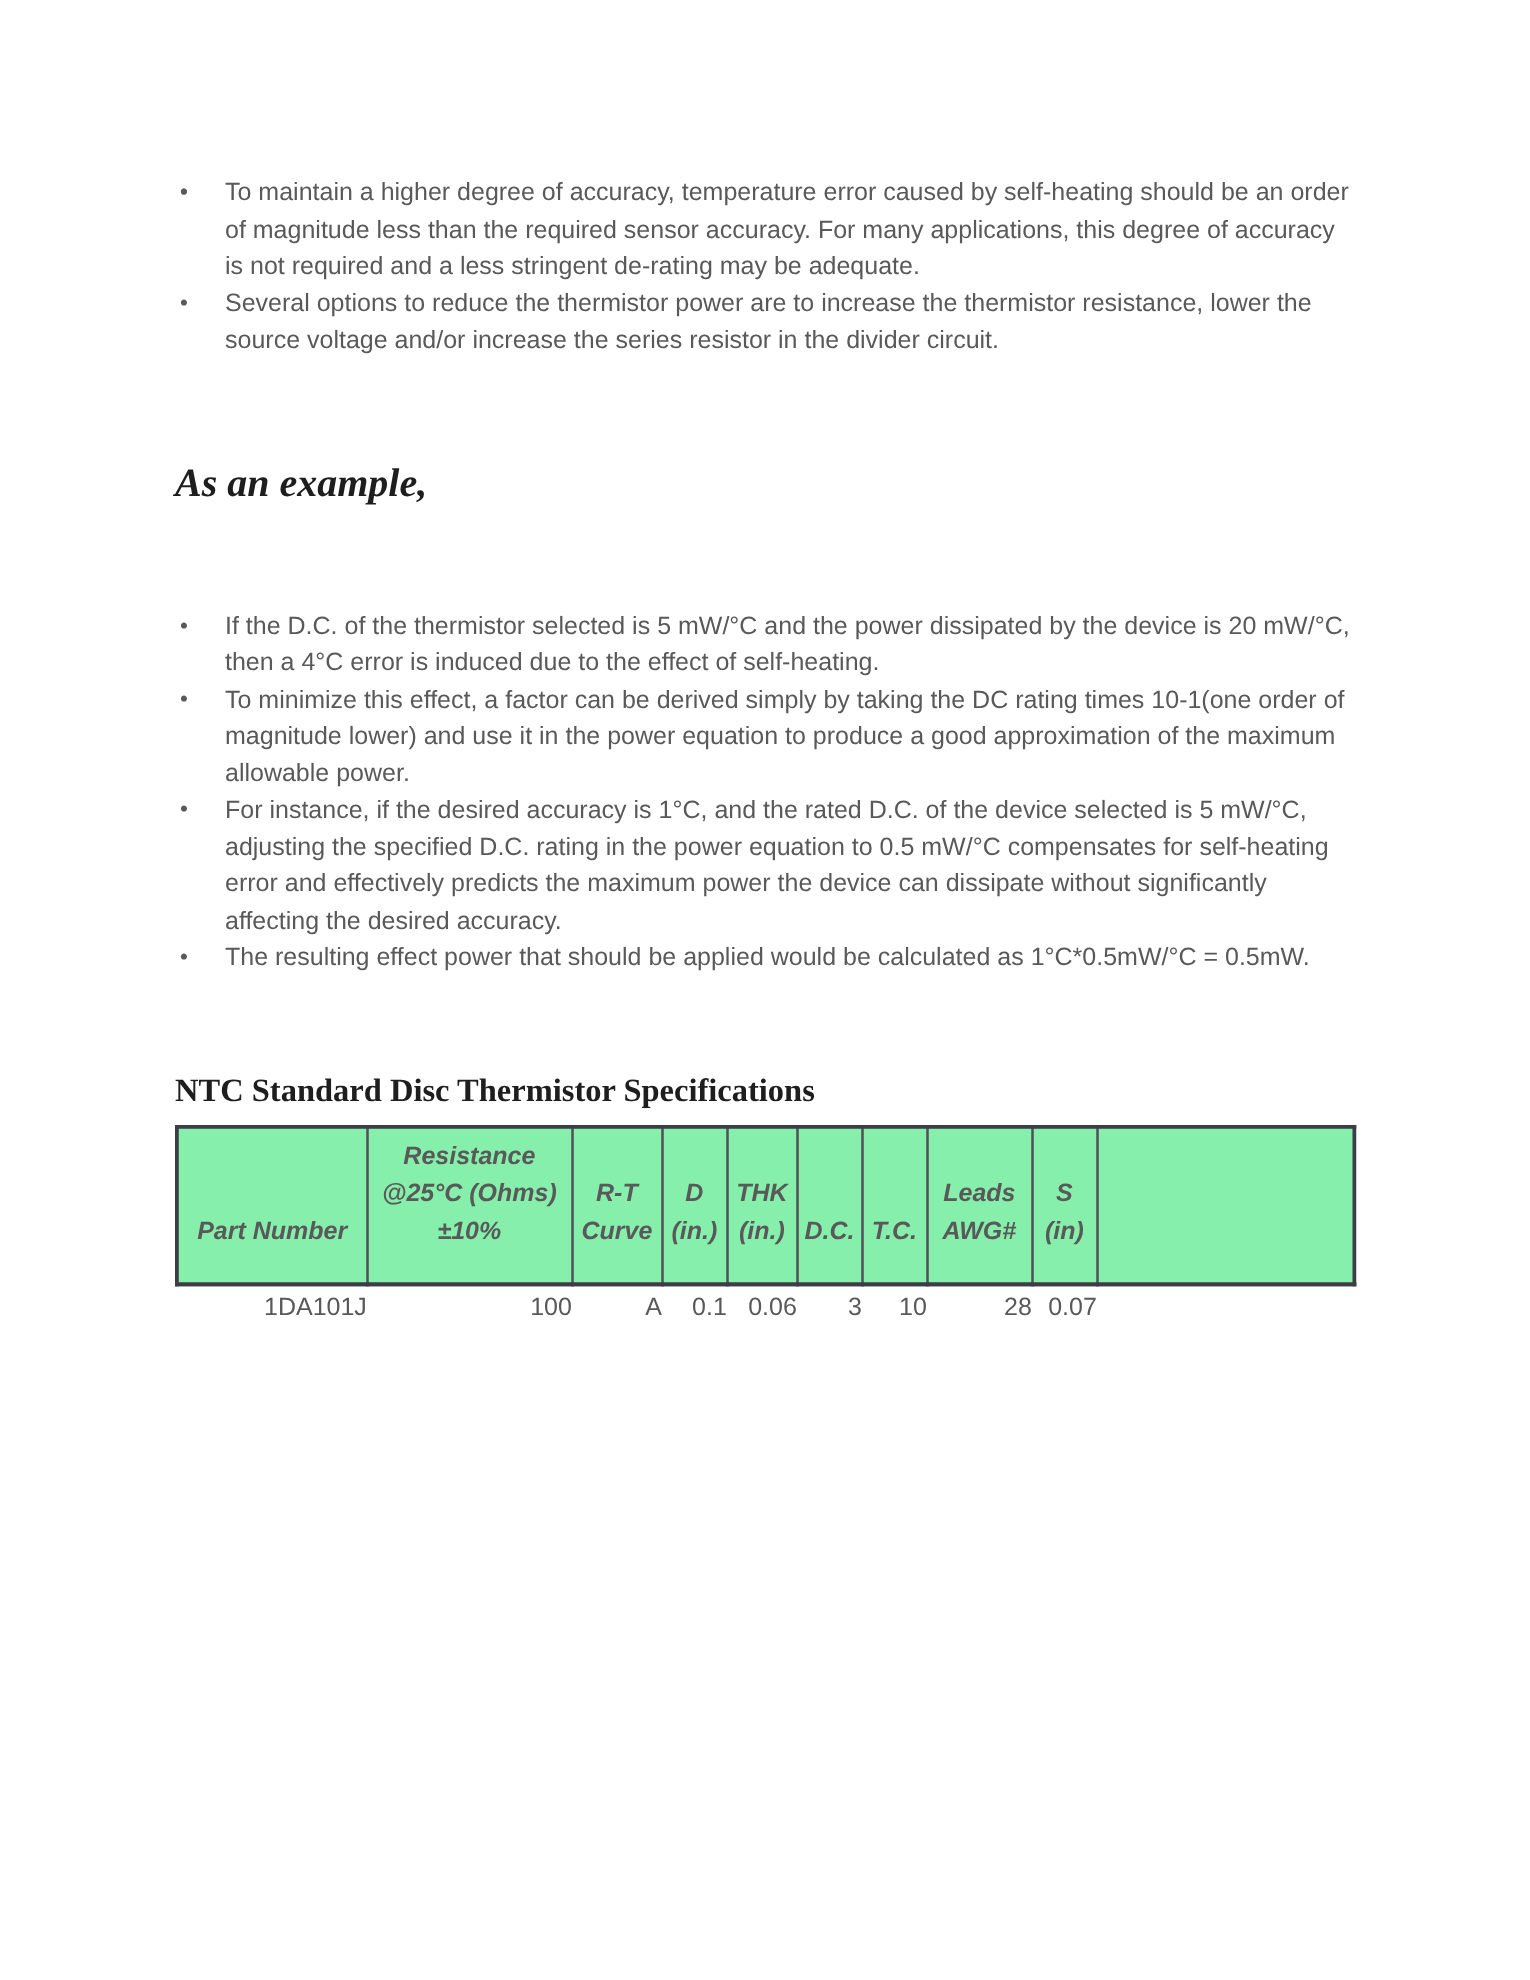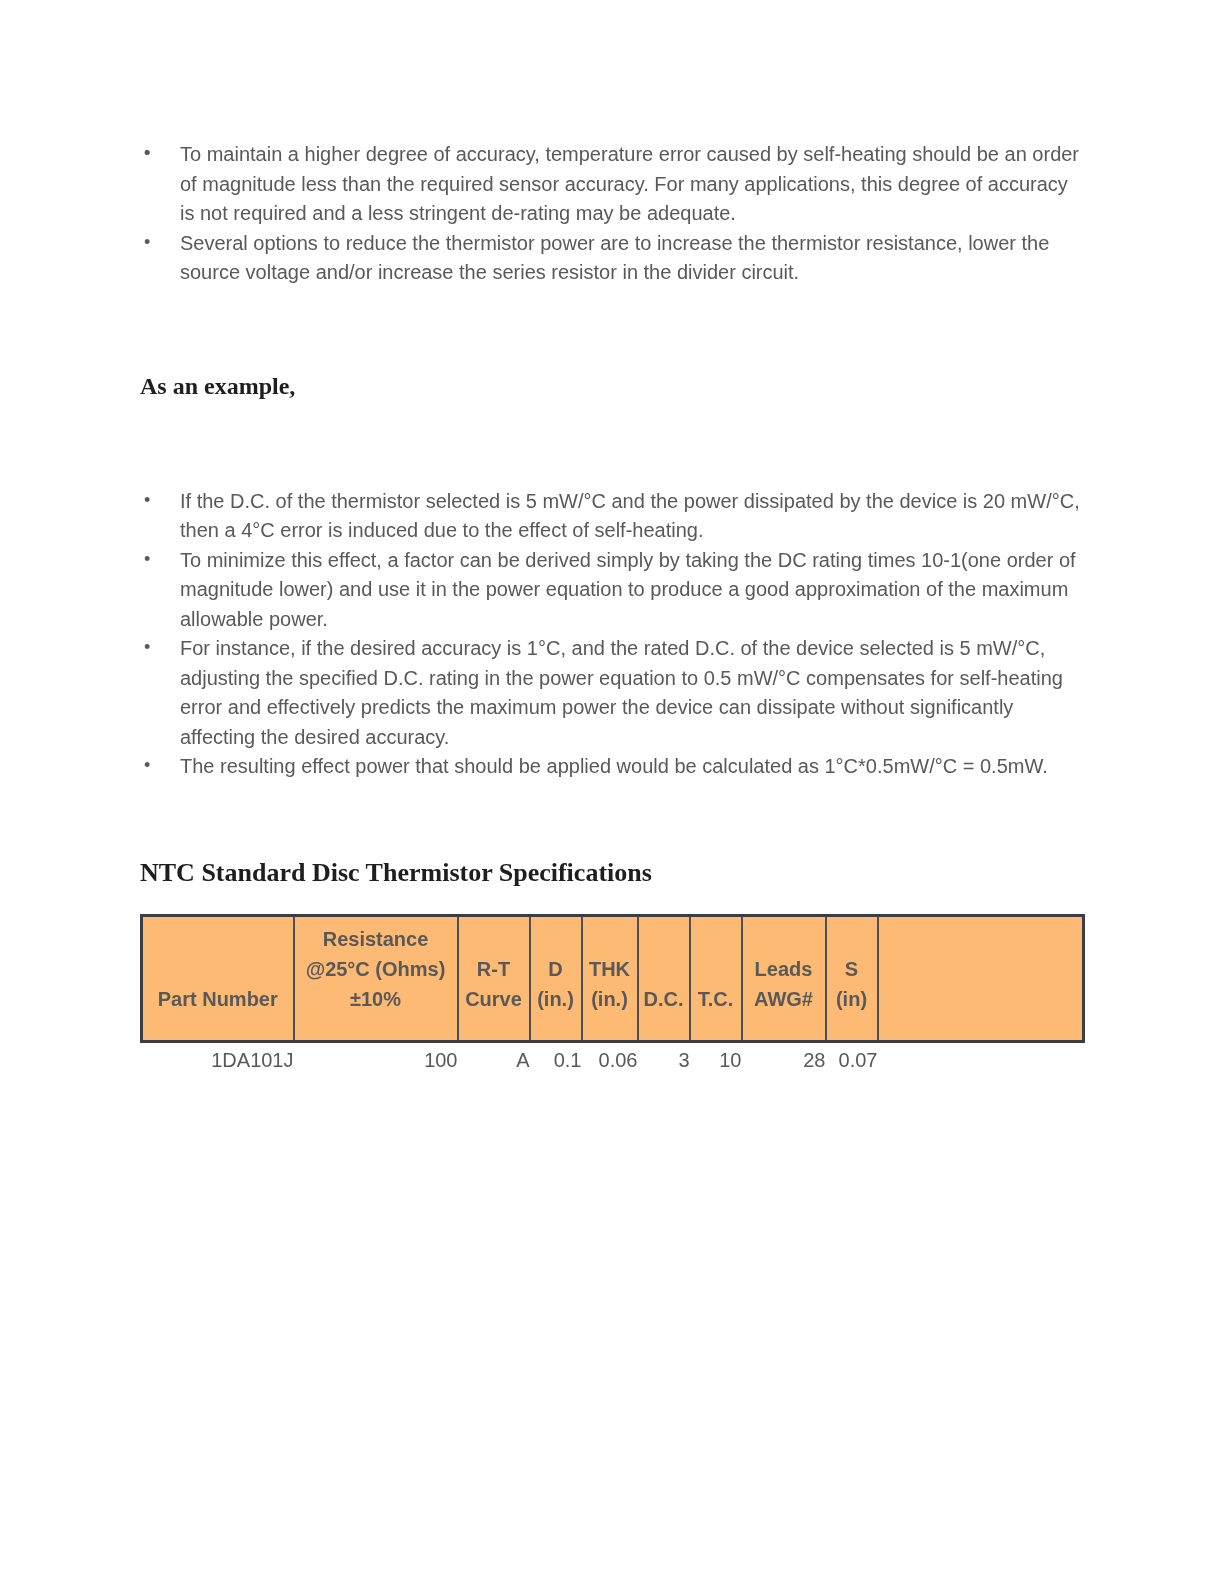--- a/index.html
+++ b/index.html
@@ -33,50 +33,52 @@
     font-size: 18px;
     color: #595959;
   }
   ul.bullet-list li b { font-weight: normal; }
   h2.serif-heading {
     font-family: "Liberation Serif", "DejaVu Serif", serif;
     font-weight: bold;
     color: #1e1e1e;
   }
   #heading-example {
-    font-size: 24px;
+    font-size: 32px;
     line-height: 33px;
     margin-top: 82px;
     margin-bottom: 84px;
+    font-style: italic;
   }
   #heading-table {
     font-size: 26px;
     line-height: 33px;
     margin-top: 74px;
-    margin-bottom: 25px;
+    margin-bottom: 11px;
   }
   table.spec-table {
     border-collapse: collapse;
     table-layout: fixed;
     width: 942px;
   }
   table.spec-table thead {
     border: 3px solid #3d3d47;
   }
   table.spec-table thead th {
-    background: #fdba74;
+    background: #86efac;
     border: 2px solid #50505a;
     vertical-align: bottom;
     text-align: center;
     font-weight: bold;
     font-size: 20px;
     line-height: 30px;
     color: #595959;
     padding: 4px 2px 26px 2px;
     height: 126px;
+    font-style: italic;
   }
   table.spec-table tbody td {
     border: none;
     vertical-align: top;
     text-align: right;
     font-size: 20px;
     line-height: 29.5px;
     color: #595959;
     padding: 3px 0 0 6px;
     height: 62px;

